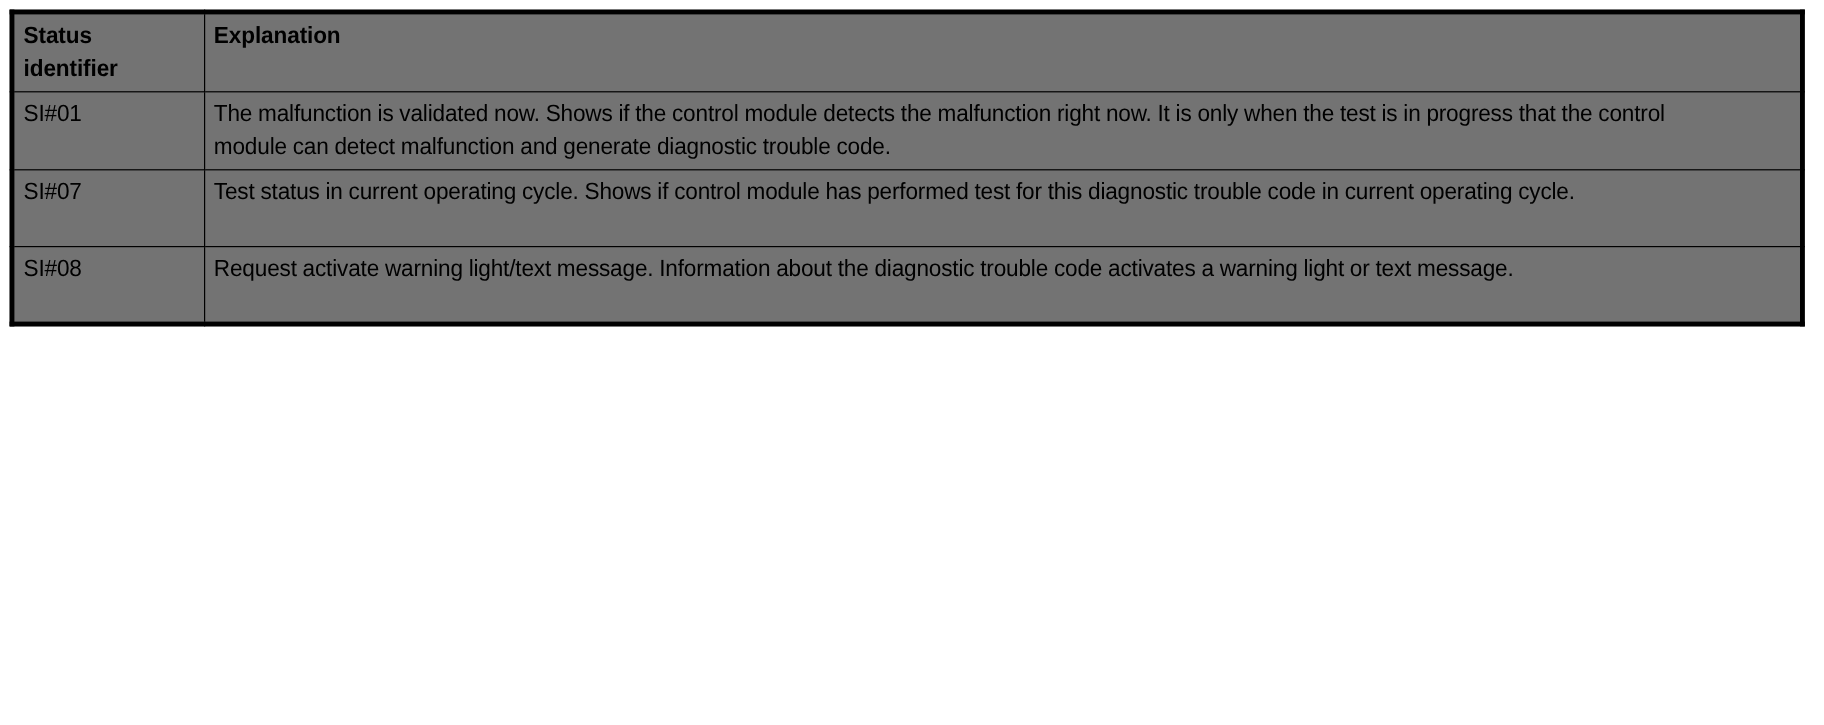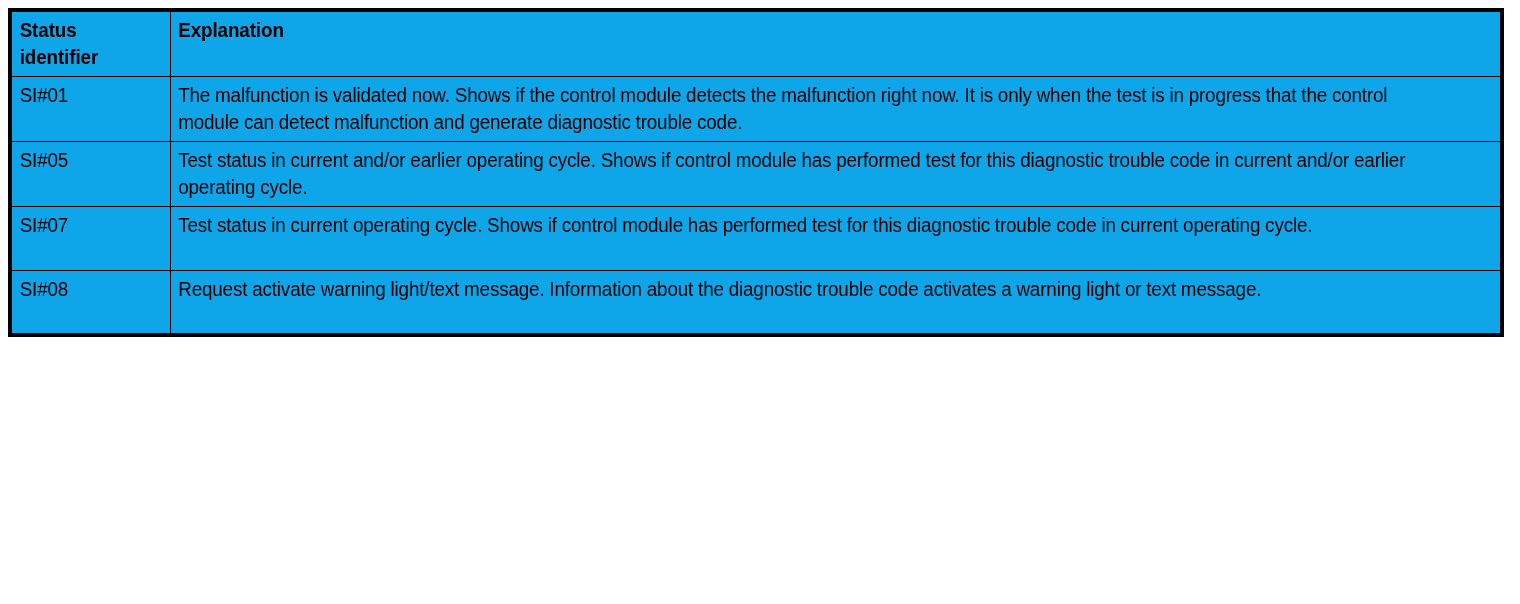--- a/index.html
+++ b/index.html
@@ -24,21 +24,21 @@
   }
 
   .status-table {
     position: absolute;
     left: 8px;
     top: 8px;
     width: 1496px;
     border-collapse: collapse;
     table-layout: fixed;
     border: 4px solid #000000;
-    background: #0ea5e9;
+    background: #737373;
   }
 
   .status-table col.col-id   { width: 160px; }
   .status-table col.col-expl { width: 1328px; }
 
   .status-table th,
   .status-table td {
     border: 1px solid #000000;
     vertical-align: top;
     padding: 5px 7px 6px 8px;
@@ -95,24 +95,20 @@
         <th class="head-expl">Explanation</th>
       </tr>
     </thead>
 
     <tbody>
       <tr class="row-2line">
         <td class="cell-id">SI#01</td>
         <td class="cell-expl">The malfunction is validated now. Shows if the control module detects the malfunction right now. It is only when the test is in progress that the control module can detect malfunction and generate diagnostic trouble code.</td>
       </tr>
       <tr class="row-2line">
-        <td class="cell-id">SI#05</td>
-        <td class="cell-expl">Test status in current and/or earlier operating cycle. Shows if control module has performed test for this diagnostic trouble code in current and/or earlier operating cycle.</td>
-      </tr>
-      <tr class="row-2line">
         <td class="cell-id">SI#07</td>
         <td class="cell-expl">Test status in current operating cycle. Shows if control module has performed test for this diagnostic trouble code in current operating cycle.</td>
       </tr>
       <tr class="row-2line">
         <td class="cell-id">SI#08</td>
         <td class="cell-expl">Request activate warning light/text message. Information about the diagnostic trouble code activates a warning light or text message.</td>
       </tr>
     </tbody>
   </table>
 

